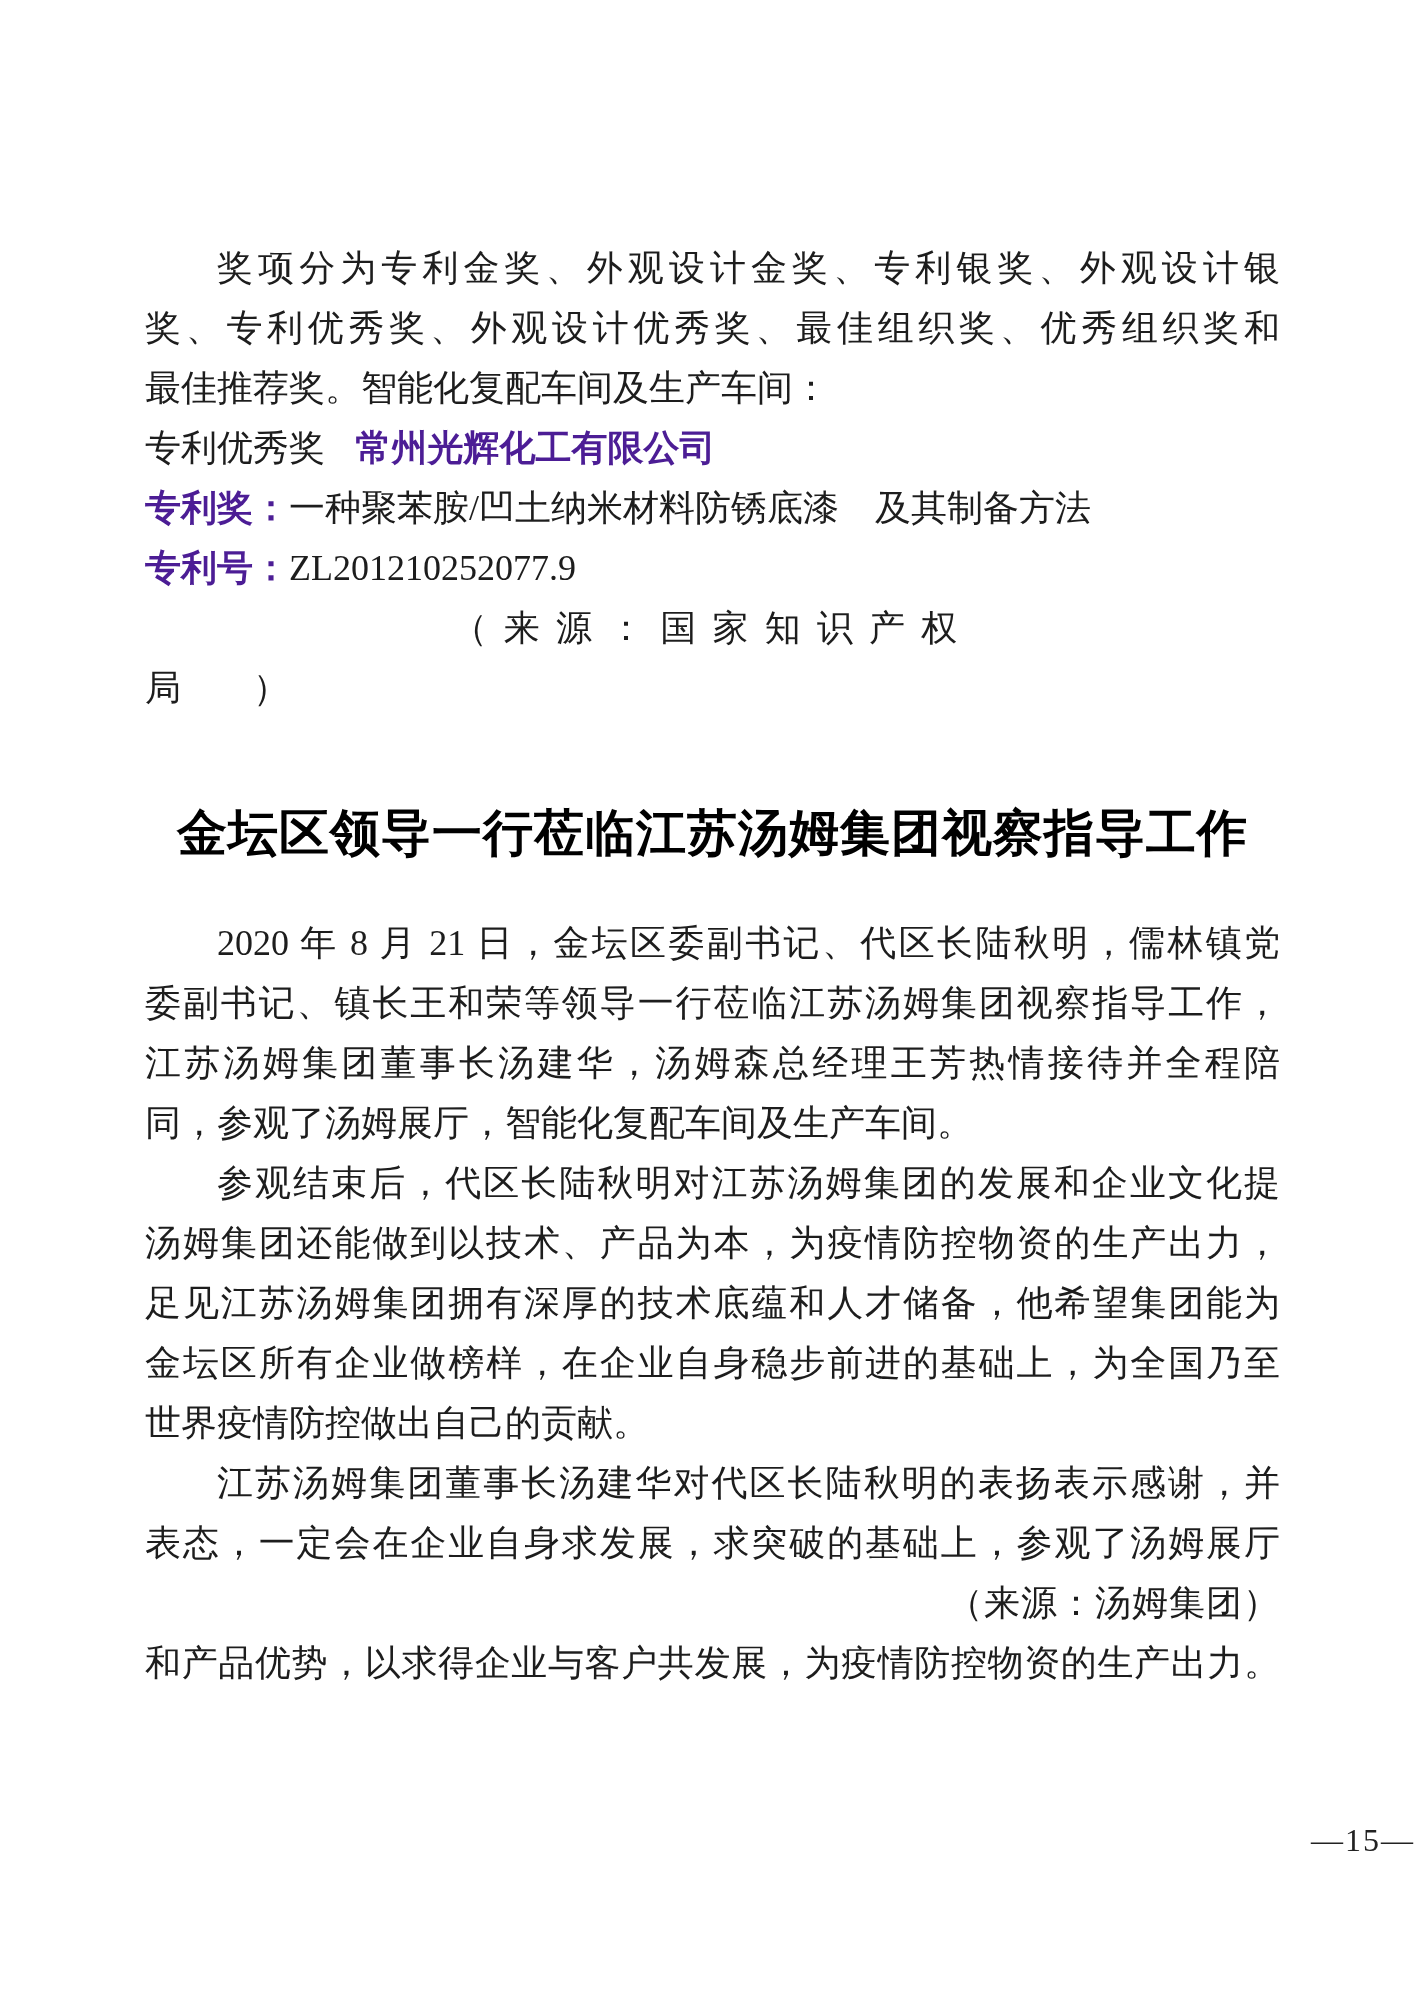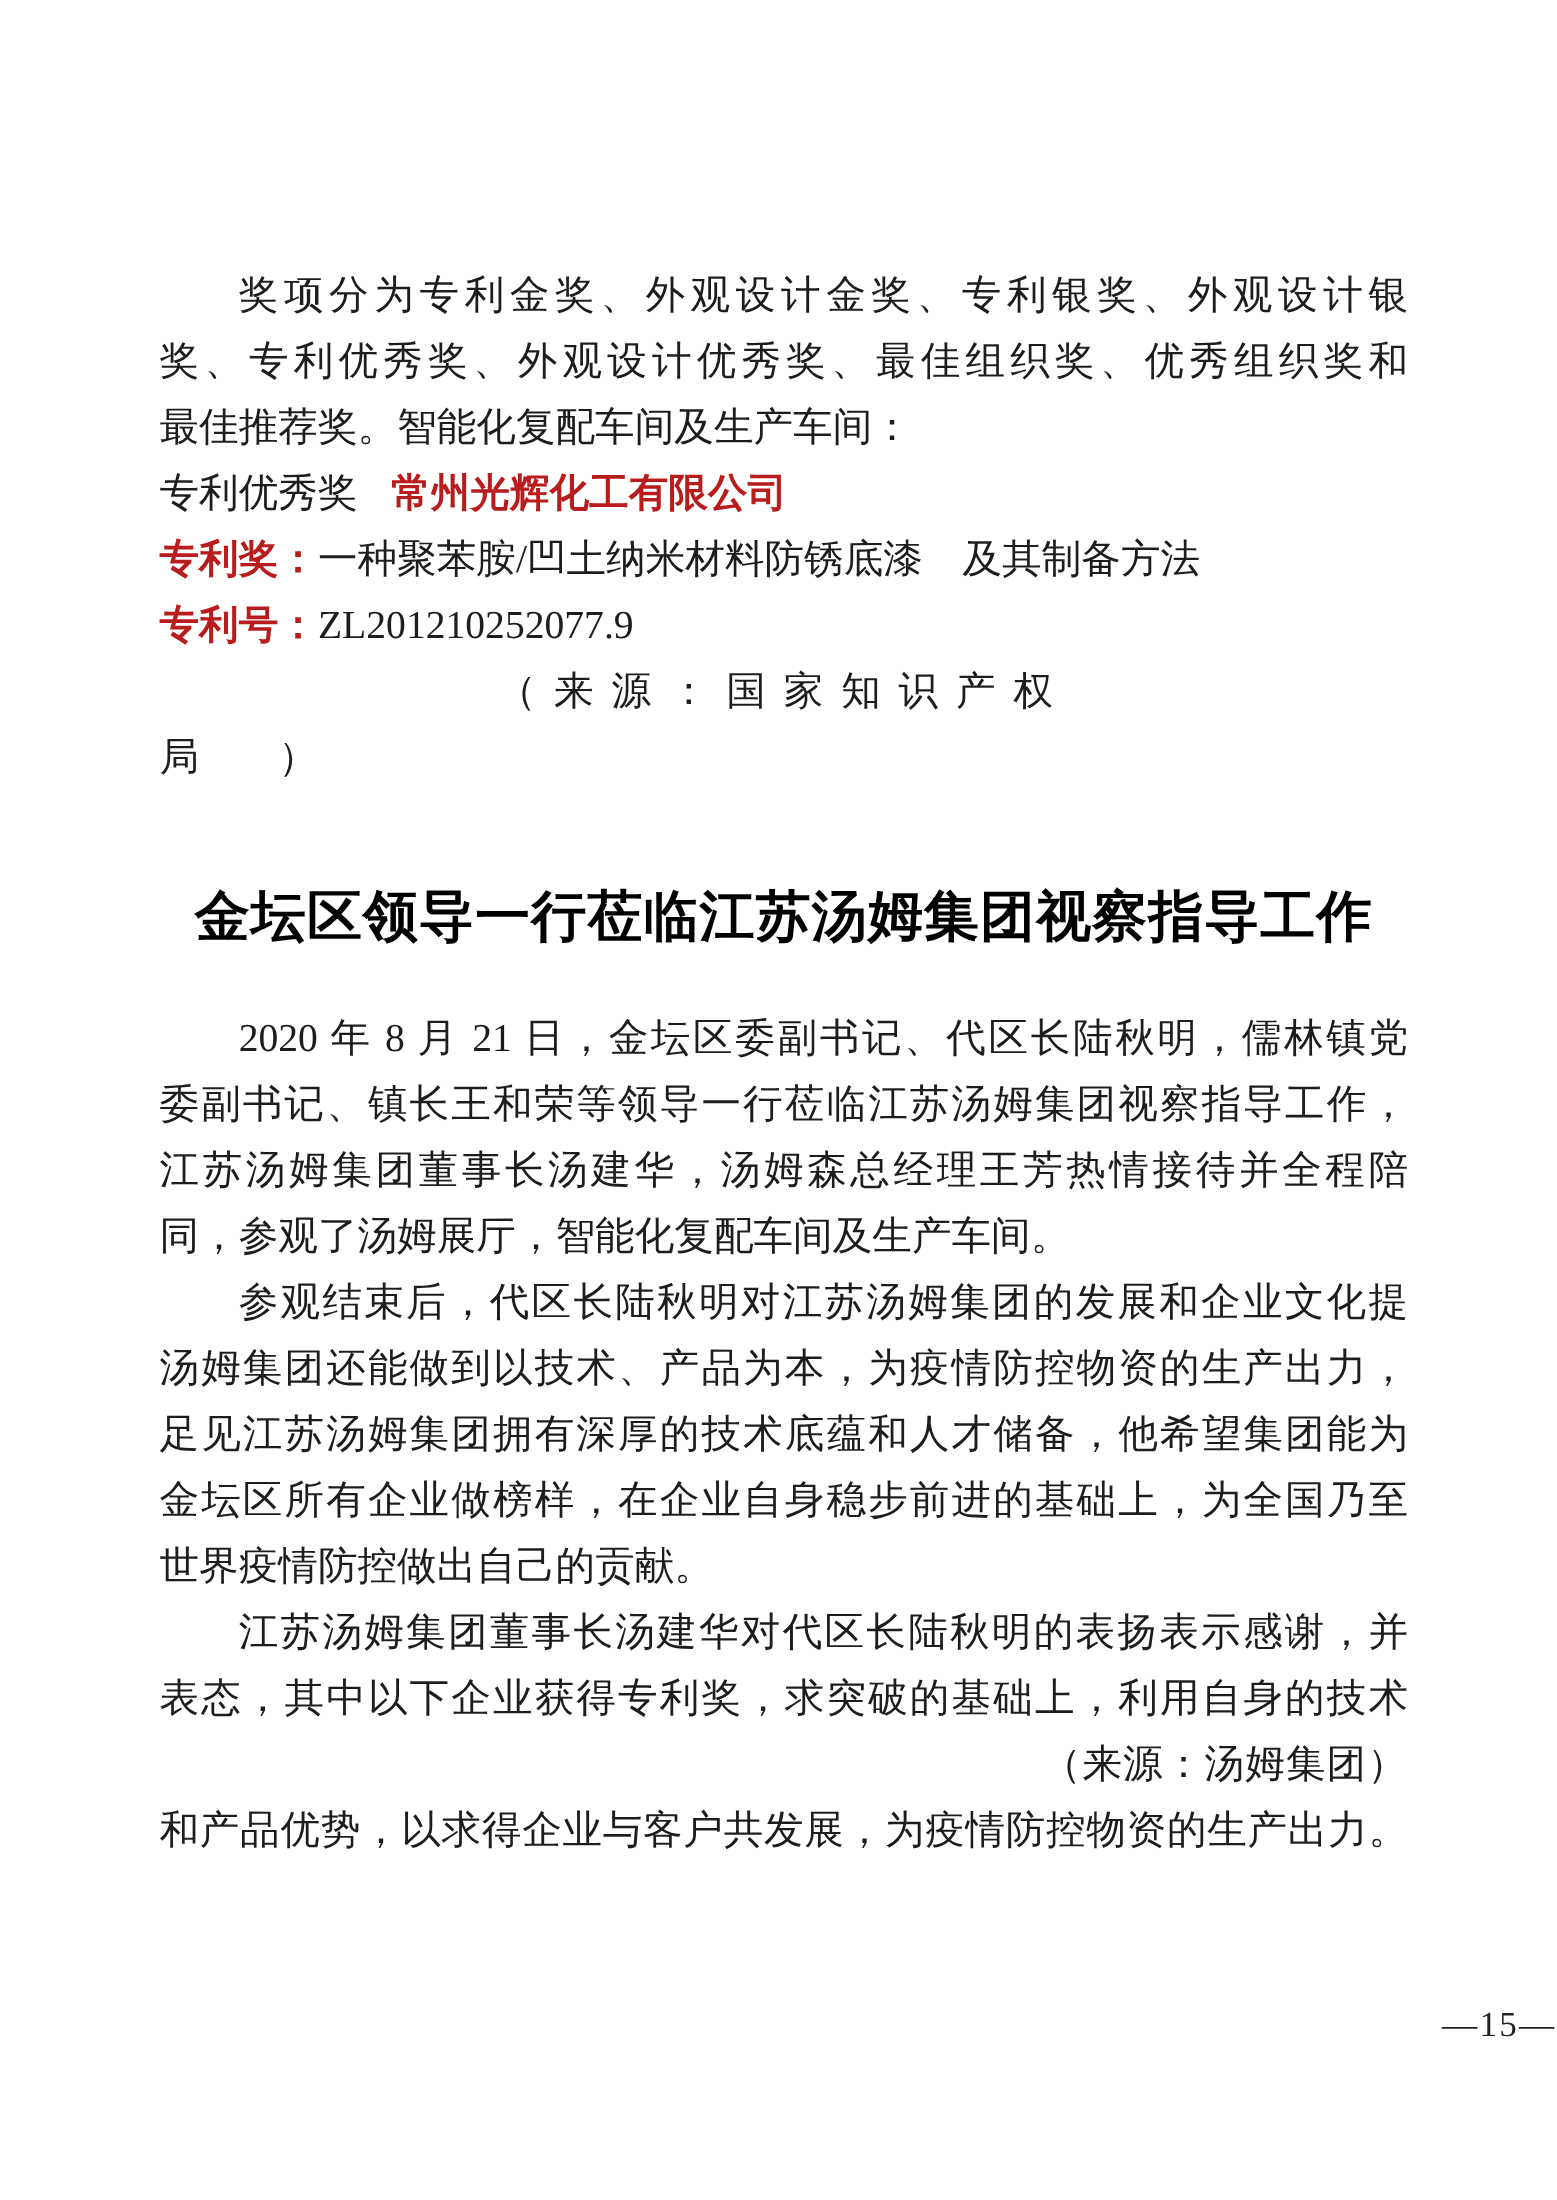--- a/index.html
+++ b/index.html
@@ -26,21 +26,21 @@
   }
   .line { white-space: normal; }
   .jfull {
     text-align: justify;
     text-align-last: justify;
   }
   .indent { text-indent: 2em; }
   .hei {
     font-family: Liberation Sans, sans-serif;
     font-weight: 700;
-    color: #b91c1c;
+    color: #4c1d95;
   }
   .gap-left { margin-left: 0.85em; }
   .src-right {
     text-align: center;
     letter-spacing: 0.45em;
   }
   .src-left {
     text-align: left;
     letter-spacing: 0.5em;
   }
@@ -99,21 +99,21 @@
     <div class="line jfull">江苏汤姆集团董事长汤建华，汤姆森总经理王芳热情接待并全程陪</div>
     <div class="line">同，参观了汤姆展厅，智能化复配车间及生产车间。</div>
 
     <div class="line jfull indent">参观结束后，代区长陆秋明对江苏汤姆集团的发展和企业文化提</div>
     <div class="line jfull">汤姆集团还能做到以技术、产品为本，为疫情防控物资的生产出力，</div>
     <div class="line jfull">足见江苏汤姆集团拥有深厚的技术底蕴和人才储备，他希望集团能为</div>
     <div class="line jfull">金坛区所有企业做榜样，在企业自身稳步前进的基础上，为全国乃至</div>
     <div class="line">世界疫情防控做出自己的贡献。</div>
 
     <div class="line jfull indent">江苏汤姆集团董事长汤建华对代区长陆秋明的表扬表示感谢，并</div>
-    <div class="line jfull">表态，其中以下企业获得专利奖，求突破的基础上，利用自身的技术</div>
+    <div class="line jfull">表态，一定会在企业自身求发展，求突破的基础上，参观了汤姆展厅</div>
     <div class="line source2">（来源：汤姆集团）</div>
 
     <div class="line jfull">和产品优势，以求得企业与客户共发展，为疫情防控物资的生产出力。</div>
 
   </div>
 
   <div class="footer-pageno">—15—</div>
 </div>
 
 </body></html>

